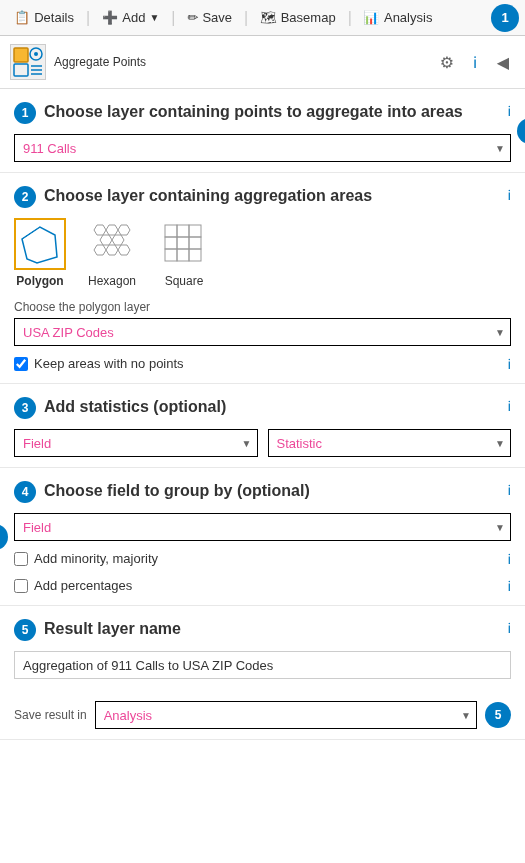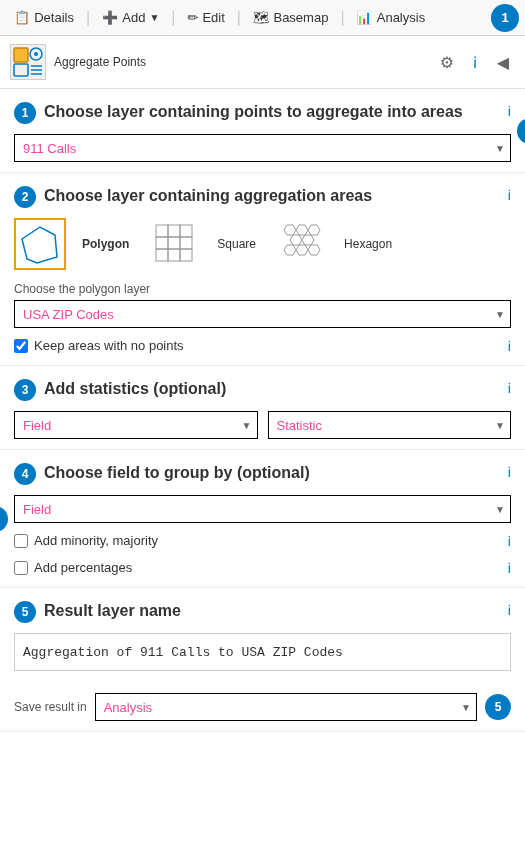--- a/index.html
+++ b/index.html
@@ -171,23 +171,24 @@
 
     
     .area-types {
       display: flex;
       gap: 20px;
       margin-bottom: 12px;
       align-items: flex-start;
     }
     .area-type-item {
       display: flex;
-      align-items: center;
-      cursor: pointer;
-      gap: 16px;
+      flex-direction: column;
+      align-items: center;
+      cursor: pointer;
+      gap: 4px;
     }
     .area-type-icon {
       width: 52px;
       height: 52px;
       border: 2px solid transparent;
       display: flex;
       align-items: center;
       justify-content: center;
     }
     .area-type-icon.selected {
@@ -238,22 +239,21 @@
       margin-bottom: 4px;
     }
 
     
     .text-input {
       width: 100%;
       padding: 5px 8px;
       border: 1px solid #ccc;
       font-size: 13px;
       color: #333;
-      height: 38px;
-      font-family: Liberation Mono, monospace;
+      height: 28px;
     }
 
     
     .save-result-row {
       display: flex;
       align-items: center;
       margin-top: 22px;
       gap: 8px;
     }
     .save-result-label {
@@ -280,21 +280,21 @@
   </button>
   <span class="toolbar-sep">|</span>
   <button class="toolbar-btn">
     <span>➕</span>
     <span>Add</span>
     <span style="font-size:10px;">▼</span>
   </button>
   <span class="toolbar-sep">|</span>
   <button class="toolbar-btn">
     <span>✏</span>
-    <span>Edit</span>
+    <span>Save</span>
   </button>
   <span class="toolbar-sep">|</span>
   <button class="toolbar-btn">
     <span>🗺</span>
     <span>Basemap</span>
   </button>
   <span class="toolbar-sep">|</span>
   <button class="toolbar-btn">
     <span>📊</span>
     <span>Analysis</span>
@@ -349,55 +349,55 @@
 
     <div class="area-types">
       <div class="area-type-item">
         <div class="area-type-icon selected">
           <svg class="polygon-svg" viewBox="0 0 46 46">
             <polygon points="10,38 5,18 23,6 38,14 40,36 20,42" fill="none" stroke="#007ac2" stroke-width="1.5"></polygon>
             <line x1="5" y1="18" x2="23" y2="6" stroke="#007ac2" stroke-width="1" stroke-dasharray="2,2"></line>
           </svg>
         </div>
         <span class="area-type-label selected">Polygon</span>
+      </div>
+      <div class="area-type-item">
+        <div class="area-type-icon">
+          <svg class="polygon-svg" viewBox="0 0 46 46">
+
+            <polygon points="8,4 14,4 17,9 14,14 8,14 5,9" fill="none" stroke="#999" stroke-width="1"></polygon>
+            <polygon points="20,4 26,4 29,9 26,14 20,14 17,9" fill="none" stroke="#999" stroke-width="1"></polygon>
+            <polygon points="32,4 38,4 41,9 38,14 32,14 29,9" fill="none" stroke="#999" stroke-width="1"></polygon>
+
+            <polygon points="14,14 20,14 23,19 20,24 14,24 11,19" fill="none" stroke="#999" stroke-width="1"></polygon>
+            <polygon points="26,14 32,14 35,19 32,24 26,24 23,19" fill="none" stroke="#999" stroke-width="1"></polygon>
+
+            <polygon points="8,24 14,24 17,29 14,34 8,34 5,29" fill="none" stroke="#999" stroke-width="1"></polygon>
+            <polygon points="20,24 26,24 29,29 26,34 20,34 17,29" fill="none" stroke="#999" stroke-width="1"></polygon>
+            <polygon points="32,24 38,24 41,29 38,34 32,34 29,29" fill="none" stroke="#999" stroke-width="1"></polygon>
+          </svg>
+        </div>
+        <span class="area-type-label">Hexagon</span>
       </div>
       <div class="area-type-item">
         <div class="area-type-icon">
           <svg class="polygon-svg" viewBox="0 0 46 46">
             <rect x="4" y="4" width="12" height="12" fill="none" stroke="#999" stroke-width="1"></rect>
             <rect x="16" y="4" width="12" height="12" fill="none" stroke="#999" stroke-width="1"></rect>
             <rect x="28" y="4" width="12" height="12" fill="none" stroke="#999" stroke-width="1"></rect>
             <rect x="4" y="16" width="12" height="12" fill="none" stroke="#999" stroke-width="1"></rect>
             <rect x="16" y="16" width="12" height="12" fill="none" stroke="#999" stroke-width="1"></rect>
             <rect x="28" y="16" width="12" height="12" fill="none" stroke="#999" stroke-width="1"></rect>
             <rect x="4" y="28" width="12" height="12" fill="none" stroke="#999" stroke-width="1"></rect>
             <rect x="16" y="28" width="12" height="12" fill="none" stroke="#999" stroke-width="1"></rect>
             <rect x="28" y="28" width="12" height="12" fill="none" stroke="#999" stroke-width="1"></rect>
           </svg>
         </div>
         <span class="area-type-label">Square</span>
       </div>
-      <div class="area-type-item">
-        <div class="area-type-icon">
-          <svg class="polygon-svg" viewBox="0 0 46 46">
-
-            <polygon points="8,4 14,4 17,9 14,14 8,14 5,9" fill="none" stroke="#999" stroke-width="1"></polygon>
-            <polygon points="20,4 26,4 29,9 26,14 20,14 17,9" fill="none" stroke="#999" stroke-width="1"></polygon>
-            <polygon points="32,4 38,4 41,9 38,14 32,14 29,9" fill="none" stroke="#999" stroke-width="1"></polygon>
-
-            <polygon points="14,14 20,14 23,19 20,24 14,24 11,19" fill="none" stroke="#999" stroke-width="1"></polygon>
-            <polygon points="26,14 32,14 35,19 32,24 26,24 23,19" fill="none" stroke="#999" stroke-width="1"></polygon>
-
-            <polygon points="8,24 14,24 17,29 14,34 8,34 5,29" fill="none" stroke="#999" stroke-width="1"></polygon>
-            <polygon points="20,24 26,24 29,29 26,34 20,34 17,29" fill="none" stroke="#999" stroke-width="1"></polygon>
-            <polygon points="32,24 38,24 41,29 38,34 32,34 29,29" fill="none" stroke="#999" stroke-width="1"></polygon>
-          </svg>
-        </div>
-        <span class="area-type-label">Hexagon</span>
-      </div>
     </div>
 
     <div class="sub-label">Choose the polygon layer</div>
     <div class="select-wrapper">
       <select class="select-control">
         <option>USA ZIP Codes</option>
       </select>
       <span class="select-arrow">▼</span>
     </div>
 

